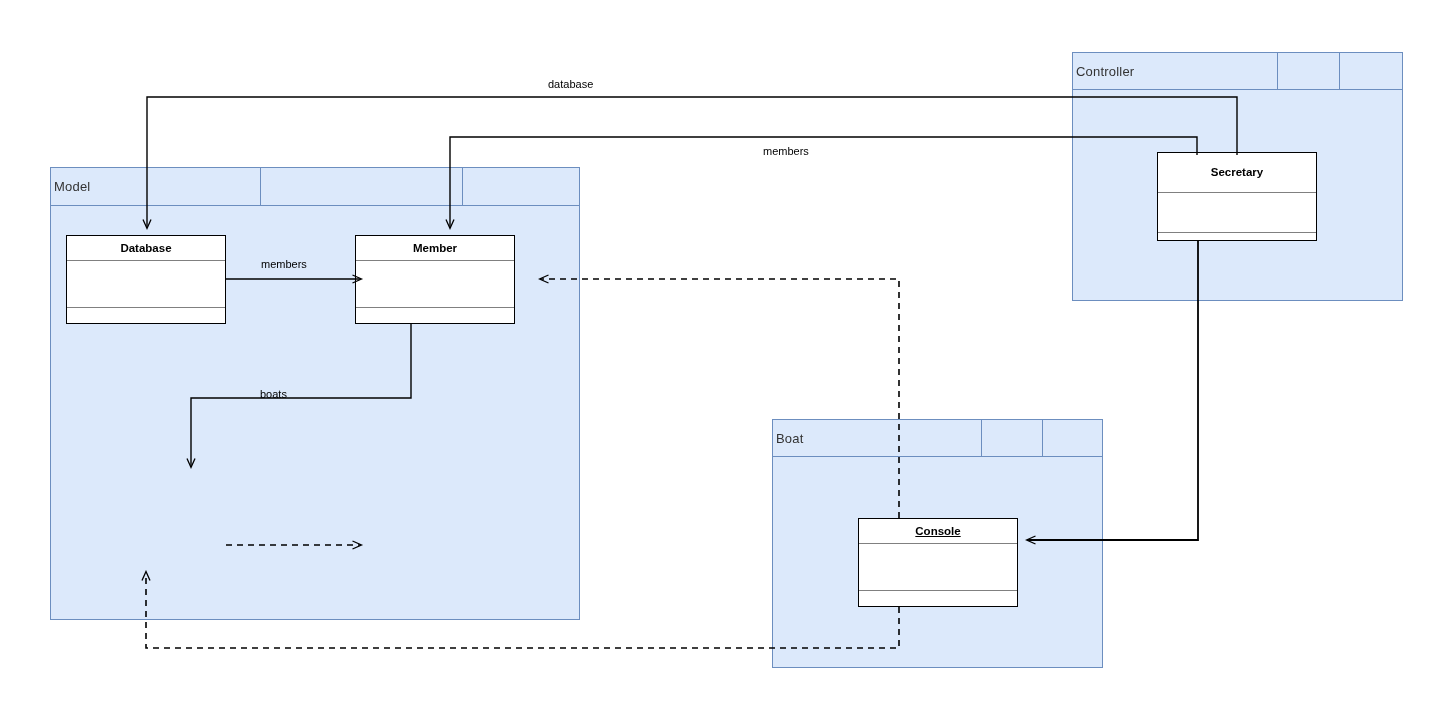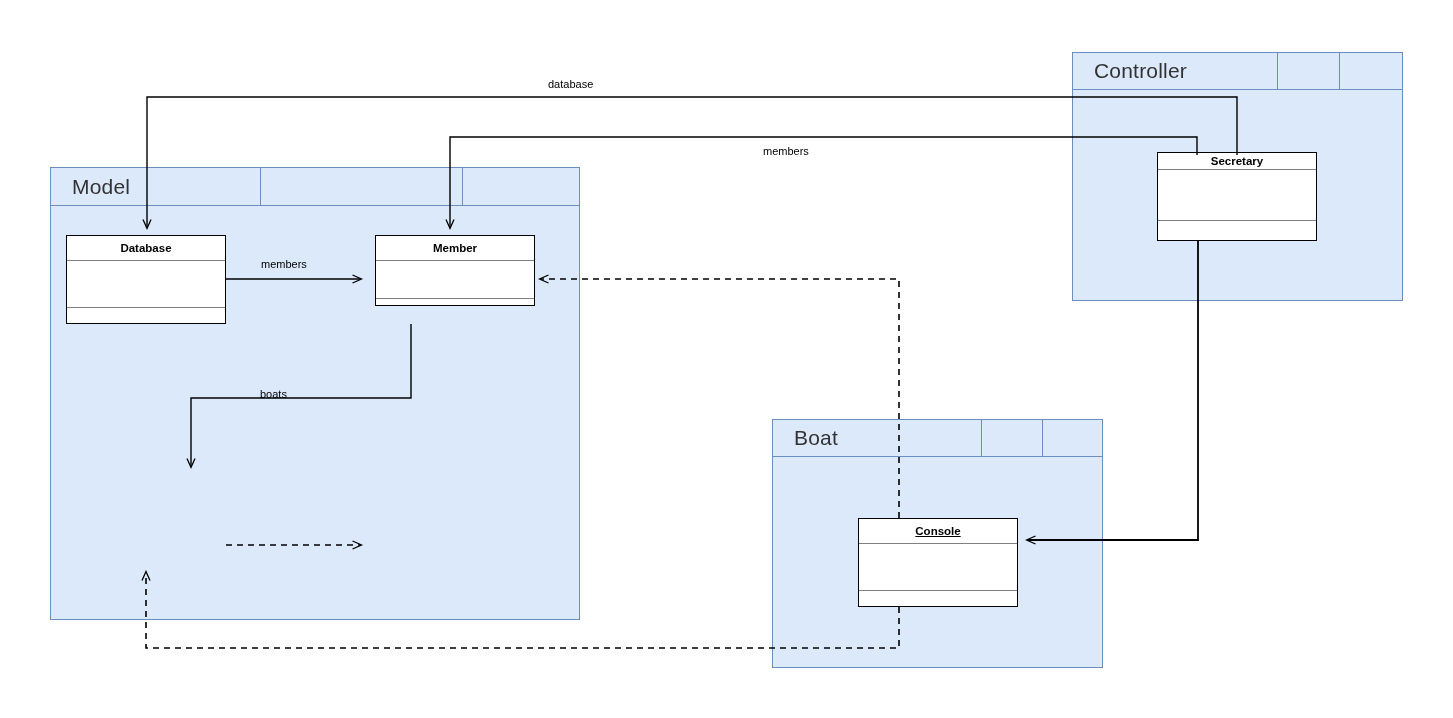--- a/index.html
+++ b/index.html
@@ -31,24 +31,24 @@
     background: #dce9fb;
     border: 1px solid #6c8ebf;
     display: flex;
     align-items: center;
   }
   .pkg-header .tab-main {
     box-sizing: border-box;
     height: 100%;
     display: flex;
     align-items: center;
-    padding-left: 21px;
+    padding-left: 3px;
     border-right: 1px solid #6c8ebf;
     color: #333333;
-    font-size: 21px;
+    font-size: 13px;
     letter-spacing: 0.2px;
   }
   .pkg-header .tab-b {
     box-sizing: border-box;
     height: 100%;
     border-right: 1px solid #6c8ebf;
   }
   .pkg-header .tab-c {
     box-sizing: border-box;
     height: 100%;
@@ -174,33 +174,33 @@
   <div class="edge-label" style="left:763px; top:145px;">members</div>
   <div class="edge-label" style="left:261px; top:258px;">members</div>
   <div class="edge-label" style="left:260px; top:376px;margin-top:12px;">boats</div>
 
   <div class="uml-class" style="left:66px; top:235px; width:160px; height:89px;">
     <div class="cname" style="height:25px;">Database</div>
     <div class="compartment mid" style="height:32px;"></div>
     <div class="compartment"></div>
   </div>
 
-  <div class="uml-class" style="left:375px; top:235px; width:160px; height:71px;">
+  <div class="uml-class" style="left:355px; top:235px; width:160px; height:89px;">
     <div class="cname" style="height:25px;">Member</div>
     <div class="compartment mid" style="height:32px;"></div>
     <div class="compartment"></div>
   </div>
 
 
 
   <div class="uml-class" style="left:858px; top:518px; width:160px; height:89px;">
     <div class="cname" style="height:25px;text-decoration:underline;">Console</div>
     <div class="compartment mid" style="height:32px;"></div>
     <div class="compartment"></div>
   </div>
 
   <div class="uml-class" style="left:1157px; top:152px; width:160px; height:89px;">
-    <div class="cname" style="height:17px;">Secretary</div>
+    <div class="cname" style="height:40px;">Secretary</div>
     <div class="compartment mid" style="height:32px;"></div>
     <div class="compartment"></div>
   </div>
 
 </div>
 
 </body></html>

